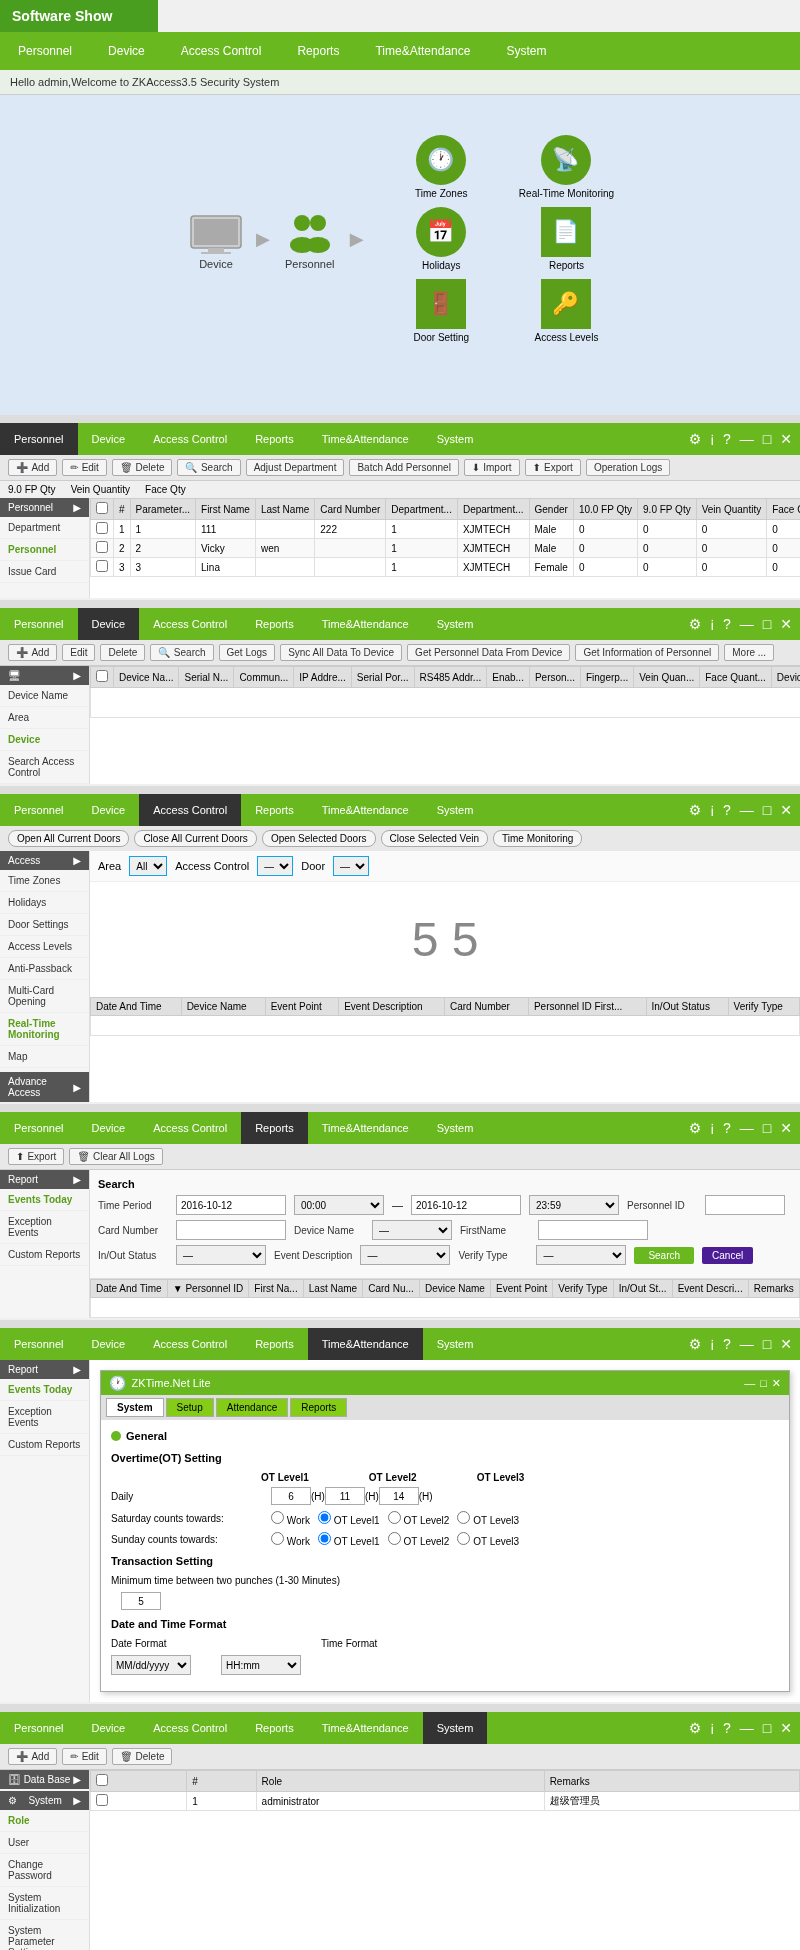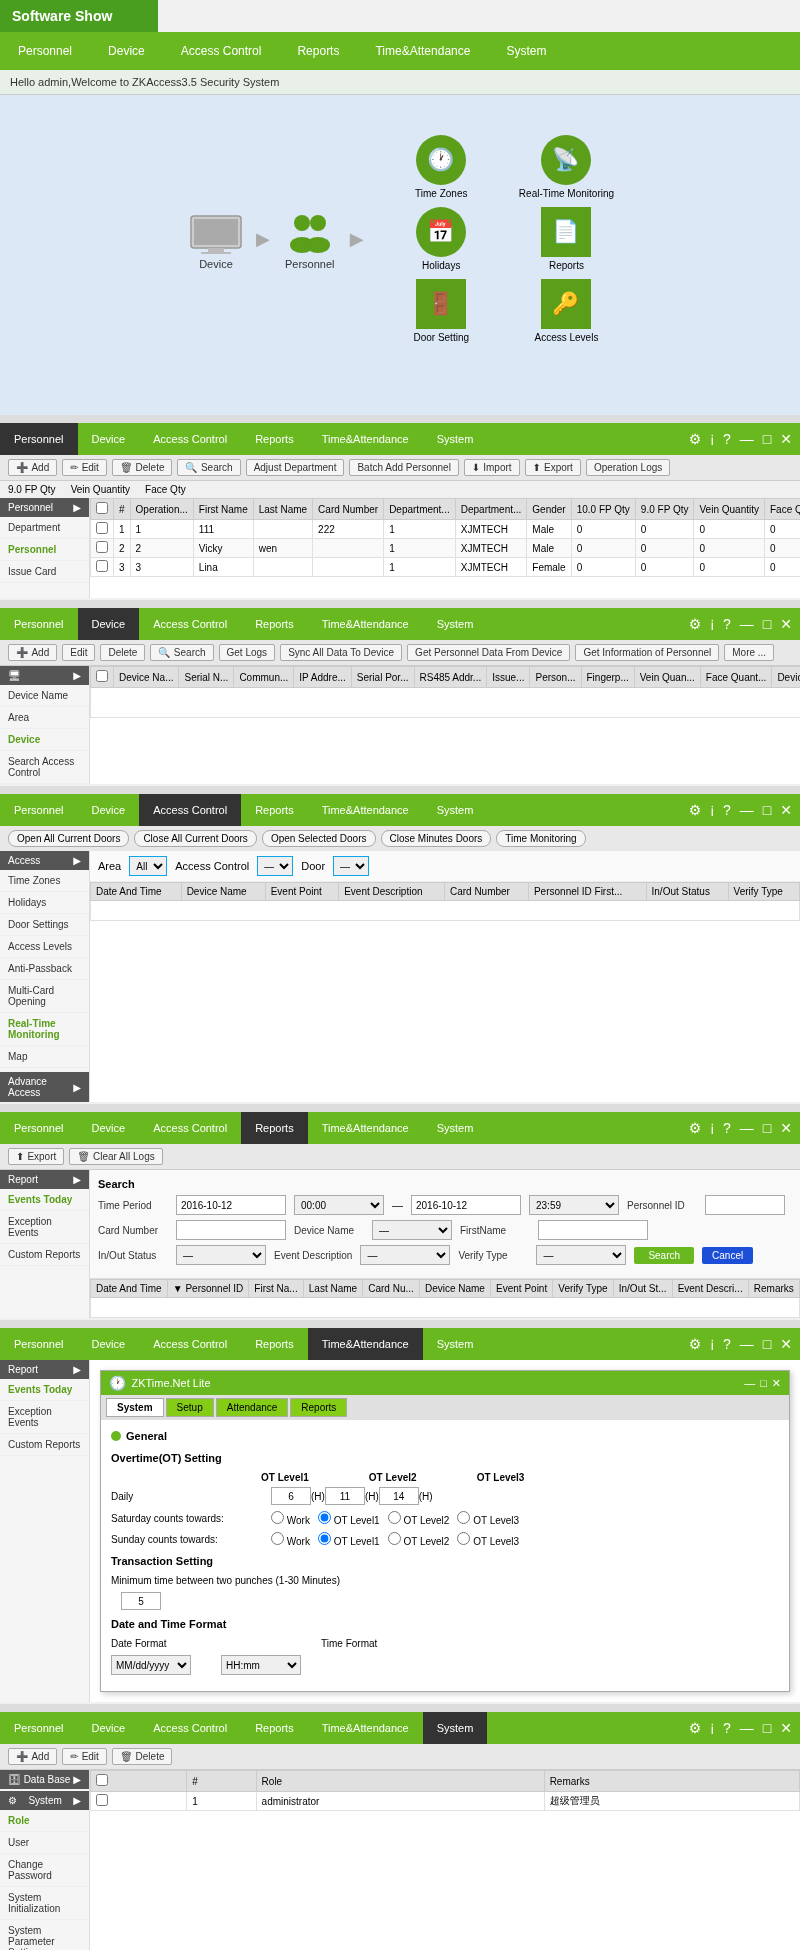--- a/index.html
+++ b/index.html
@@ -230,21 +230,21 @@
     .search-btn {
       background: #6ab820;
       color: white;
       border: none;
       padding: 3px 14px;
       font-size: 10px;
       cursor: pointer;
       border-radius: 2px;
     }
     .cancel-btn {
-      background: #1d4ed8;
+      background: #4c1d95;
       color: white;
       border: none;
       padding: 3px 10px;
       font-size: 10px;
       cursor: pointer;
       border-radius: 2px;
     }
 
     
     .ac-toolbar {
@@ -545,21 +545,21 @@
       <div class="sidebar-item">Department</div>
       <div class="sidebar-item active">Personnel</div>
       <div class="sidebar-item">Issue Card</div>
     </div>
     <div class="main-content">
       <table class="data-table">
         <thead>
           <tr>
             <th><input type="checkbox" style=""></th>
             <th>#</th>
-            <th>Operation...</th>
+            <th>Parameter...</th>
             <th>First Name</th>
             <th>Last Name</th>
             <th>Card Number</th>
             <th>Department...</th>
             <th>Department...</th>
             <th>Gender</th>
             <th>10.0 FP Qty</th>
             <th>9.0 FP Qty</th>
             <th>Vein Quantity</th>
             <th>Face Qty</th>
@@ -682,21 +682,21 @@
       <table class="data-table">
         <thead>
           <tr>
             <th><input type="checkbox" style=""></th>
             <th>Device Na...</th>
             <th>Serial N...</th>
             <th>Commun...</th>
             <th>IP Addre...</th>
             <th>Serial Por...</th>
             <th>RS485 Addr...</th>
-            <th>Issue...</th>
+            <th>Enab...</th>
             <th>Person...</th>
             <th>Fingerp...</th>
             <th>Vein Quan...</th>
             <th>Face Quant...</th>
             <th>Device Mo...</th>
 
           </tr>
         </thead>
         <tbody>
           <tr>
@@ -724,21 +724,21 @@
       <span>?</span>
       <span>—</span>
       <span>□</span>
       <span>✕</span>
     </div>
   </div>
   <div class="ac-toolbar">
     <button class="ac-btn">Open All Current Doors</button>
     <button class="ac-btn">Close All Current Doors</button>
     <button class="ac-btn">Open Selected Doors</button>
-    <button class="ac-btn">Close Minutes Doors</button>
+    <button class="ac-btn">Close Selected Vein</button>
     <button class="ac-btn">Time Monitoring</button>
   </div>
   <div class="panel-body">
     <div class="sidebar" style="width:90px;">
       <div class="sidebar-section-header">
         <span>Access</span>
         <span>▶</span>
       </div>
       <div class="sidebar-item">Time Zones</div>
       <div class="sidebar-item">Holidays</div>
@@ -760,20 +760,23 @@
           <option>All</option>
         </select>
         <span>Access Control</span>
         <select class="ac-select">
           <option>—</option>
         </select>
         <span>Door</span>
         <select class="ac-select">
           <option>—</option>
         </select>
+      </div>
+      <div class="monitor-area">
+        <div class="big-number">5 5</div>
       </div>
       <table class="data-table">
         <thead>
           <tr>
             <th>Date And Time</th>
             <th>Device Name</th>
             <th>Event Point</th>
             <th>Event Description</th>
             <th>Card Number</th>
             <th>Personnel ID First...</th>

